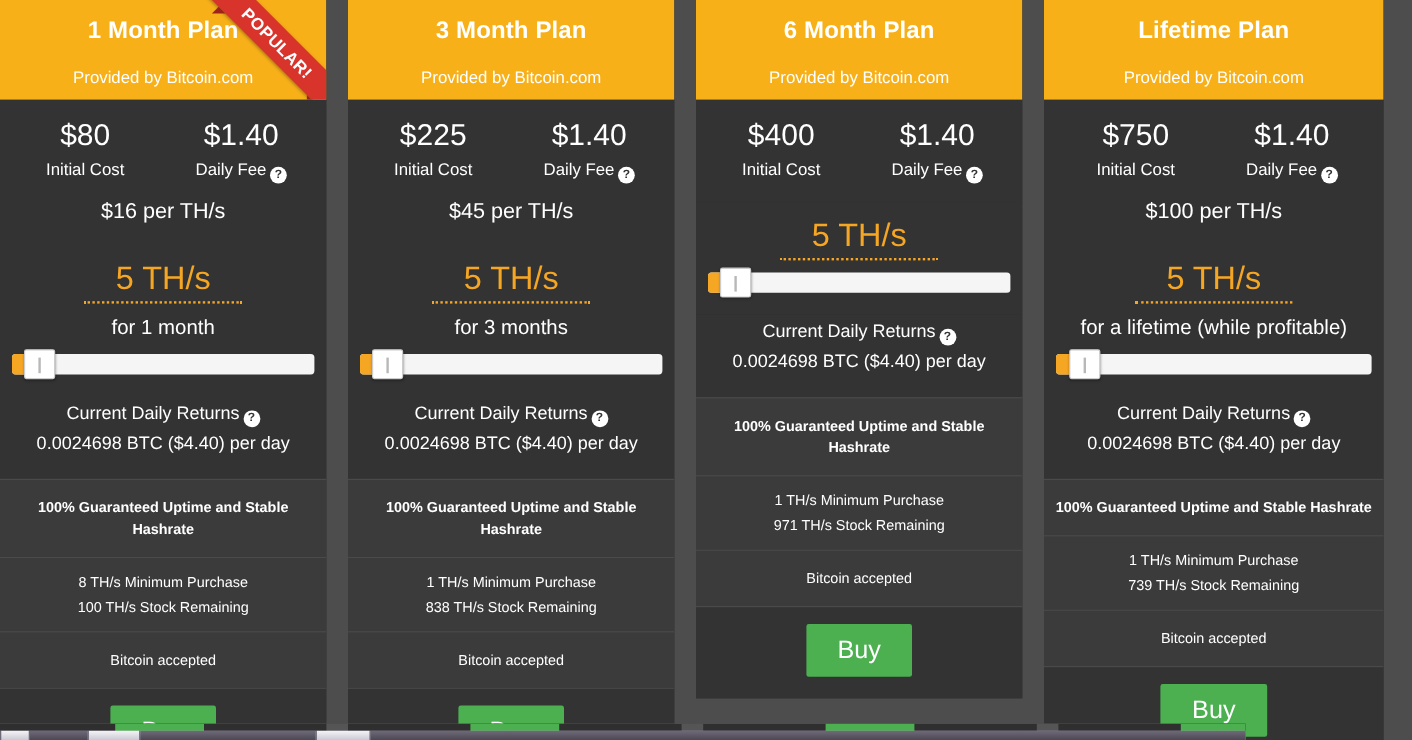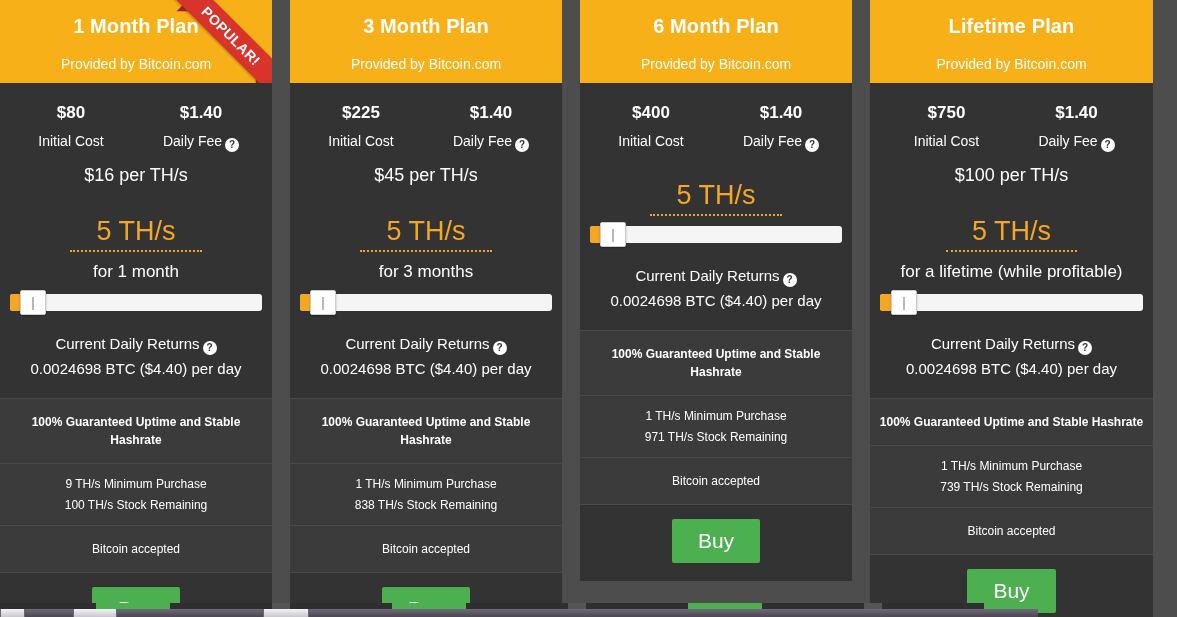--- a/index.html
+++ b/index.html
@@ -105,23 +105,23 @@
     padding: 14px 10px 16px;
   }
   .price-row {
     display: flex;
     justify-content: center;
     gap: 34px;
   }
   .price-col { text-align: center; min-width: 96px; }
   .price-amount {
     color: #ffffff;
-    font-size: 17px;
+    font-size: 25px;
     line-height: 32px;
-    font-weight: bold;
+    font-weight: normal;
   }
   .price-label {
     color: #ffffff;
     font-size: 14px;
     line-height: 20px;
     margin-top: 2px;
     white-space: nowrap;
   }
   .help-icon {
     display: inline-block;
@@ -338,21 +338,21 @@
       </div>
 
       <div class="returns-block">
         <div class="returns-title"><span>Current Daily Returns</span><span class="help-icon">?</span></div>
         <div class="returns-value">0.0024698 BTC ($4.40) per day</div>
       </div>
 
       <div class="feature">100% Guaranteed Uptime and Stable Hashrate</div>
 
       <div class="feature stock">
-        <div>9 TH/s Minimum Purchase</div>
+        <div>8 TH/s Minimum Purchase</div>
         <div>100 TH/s Stock Remaining</div>
       </div>
 
       <div class="feature pay">Bitcoin accepted</div>
 
       <div class="buy-block">
         <button class="buy-button">Buy</button>
       </div>
     </div>
 

